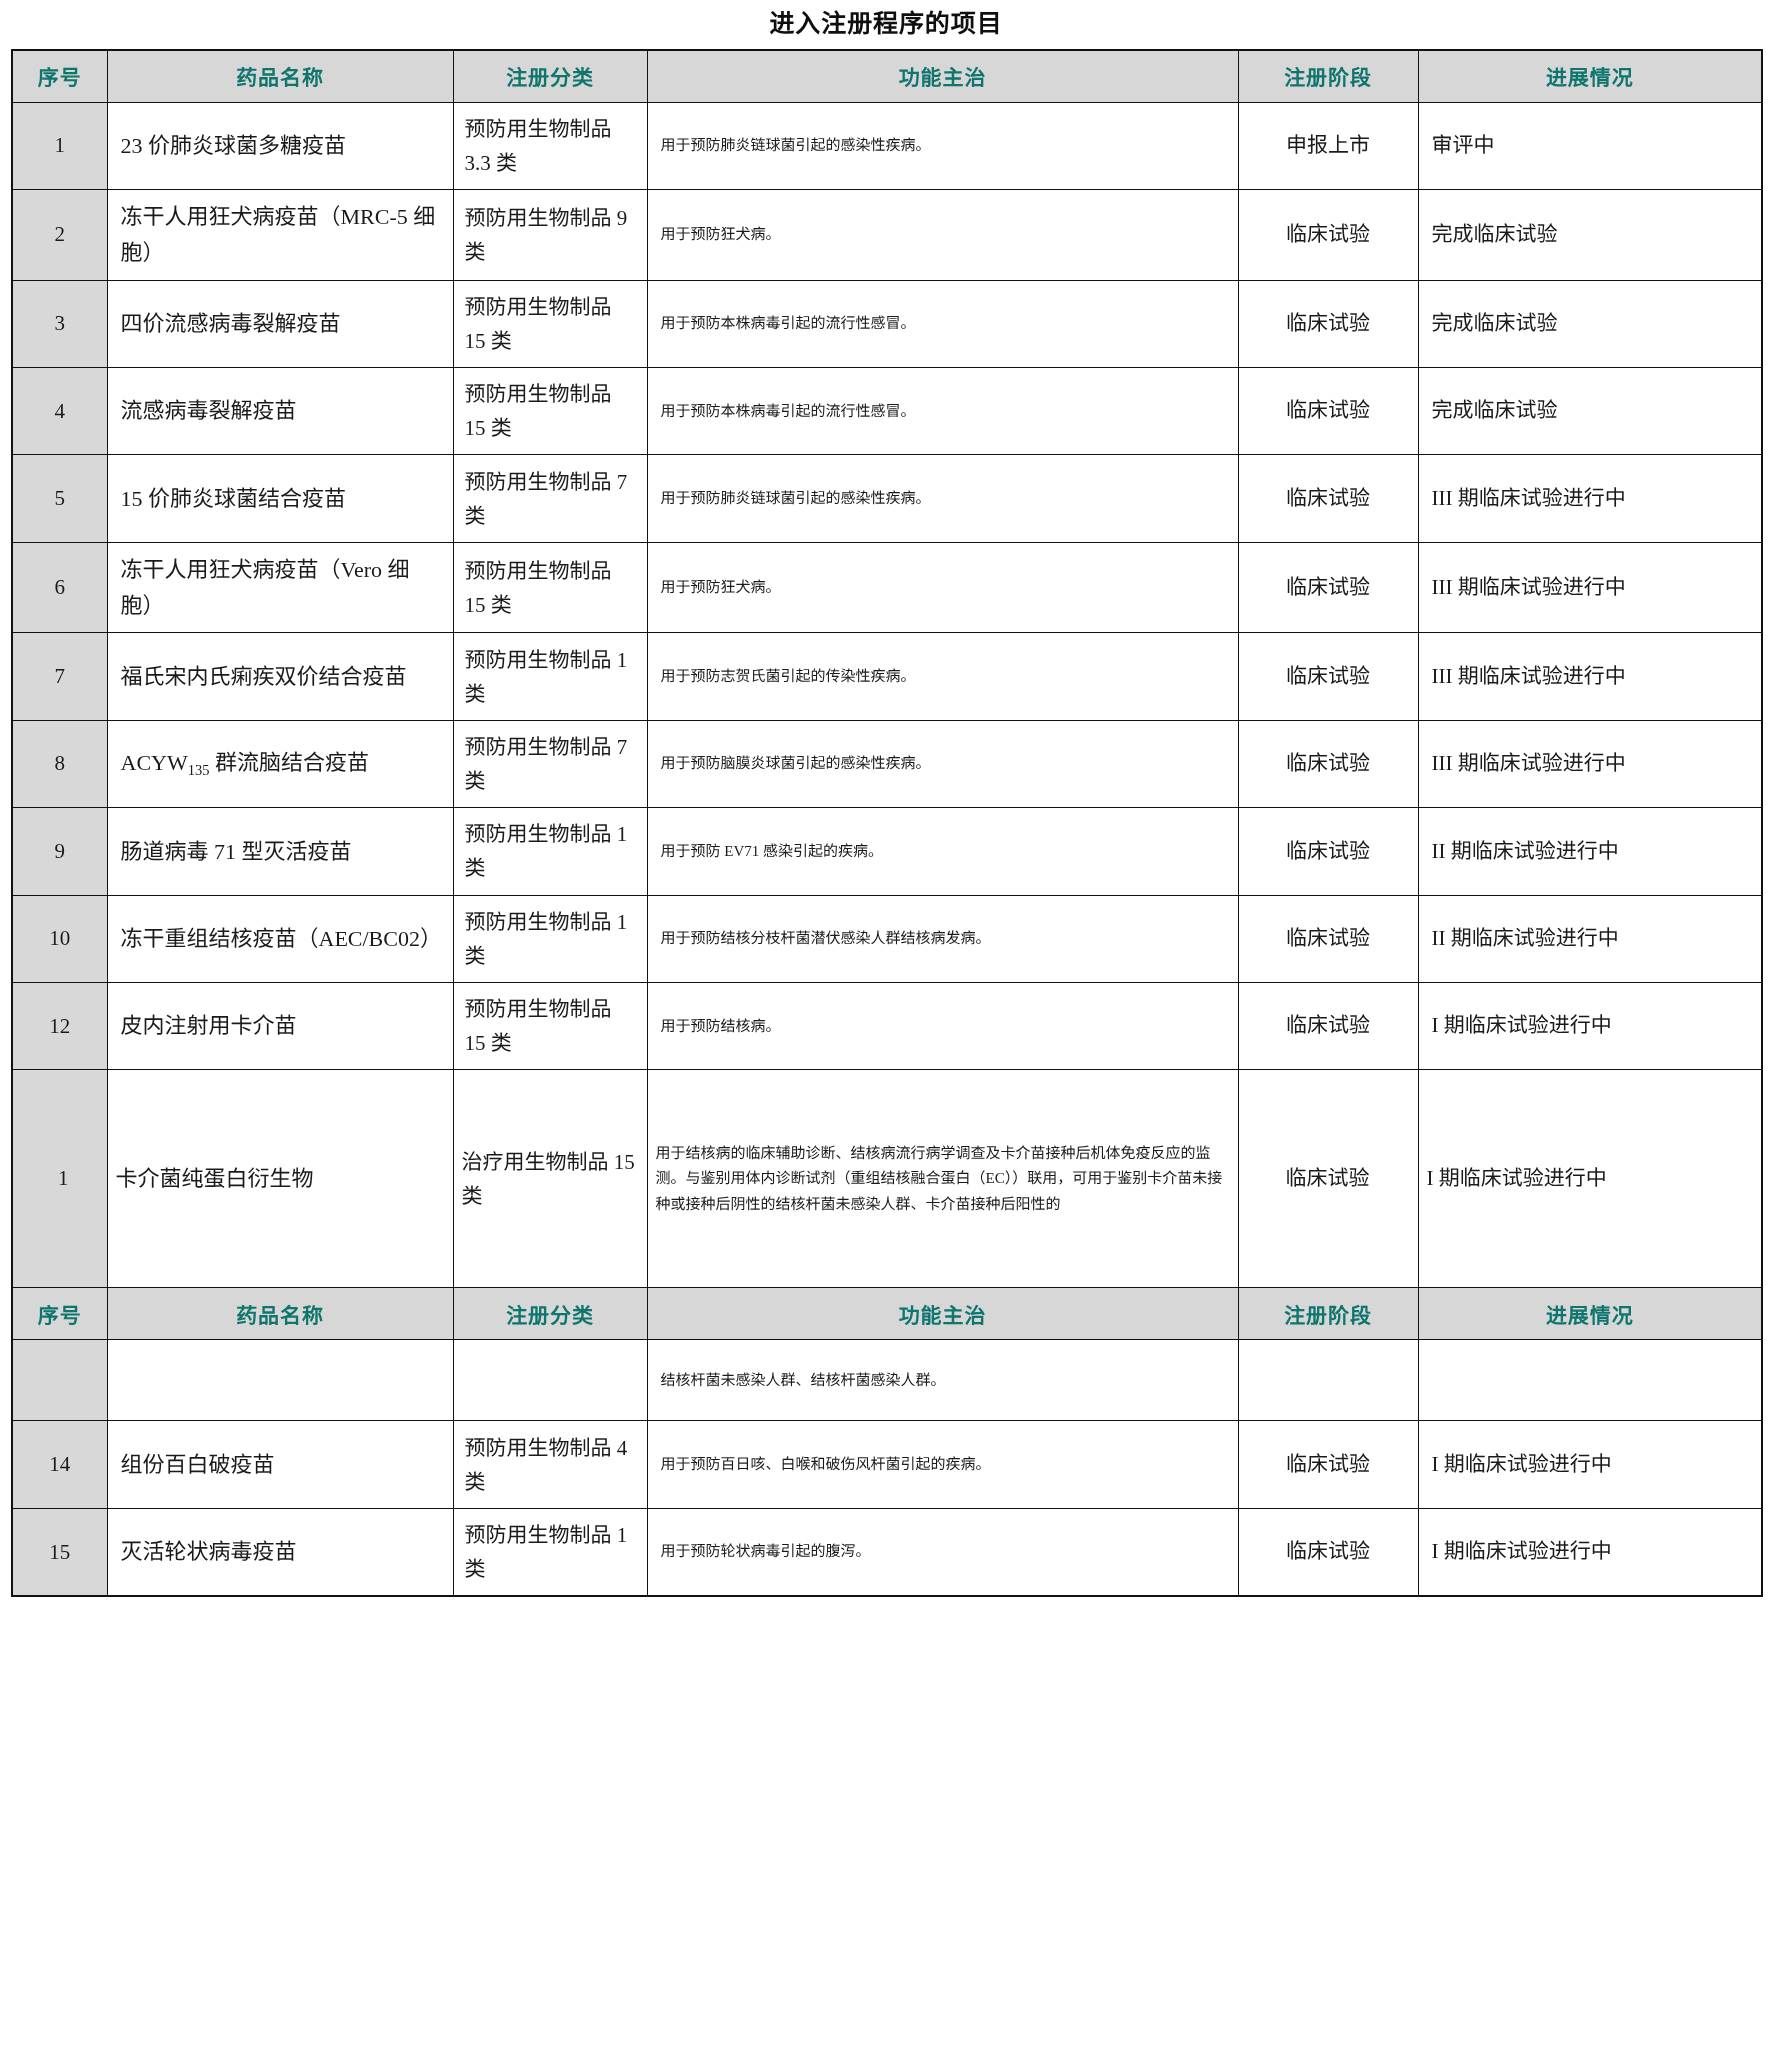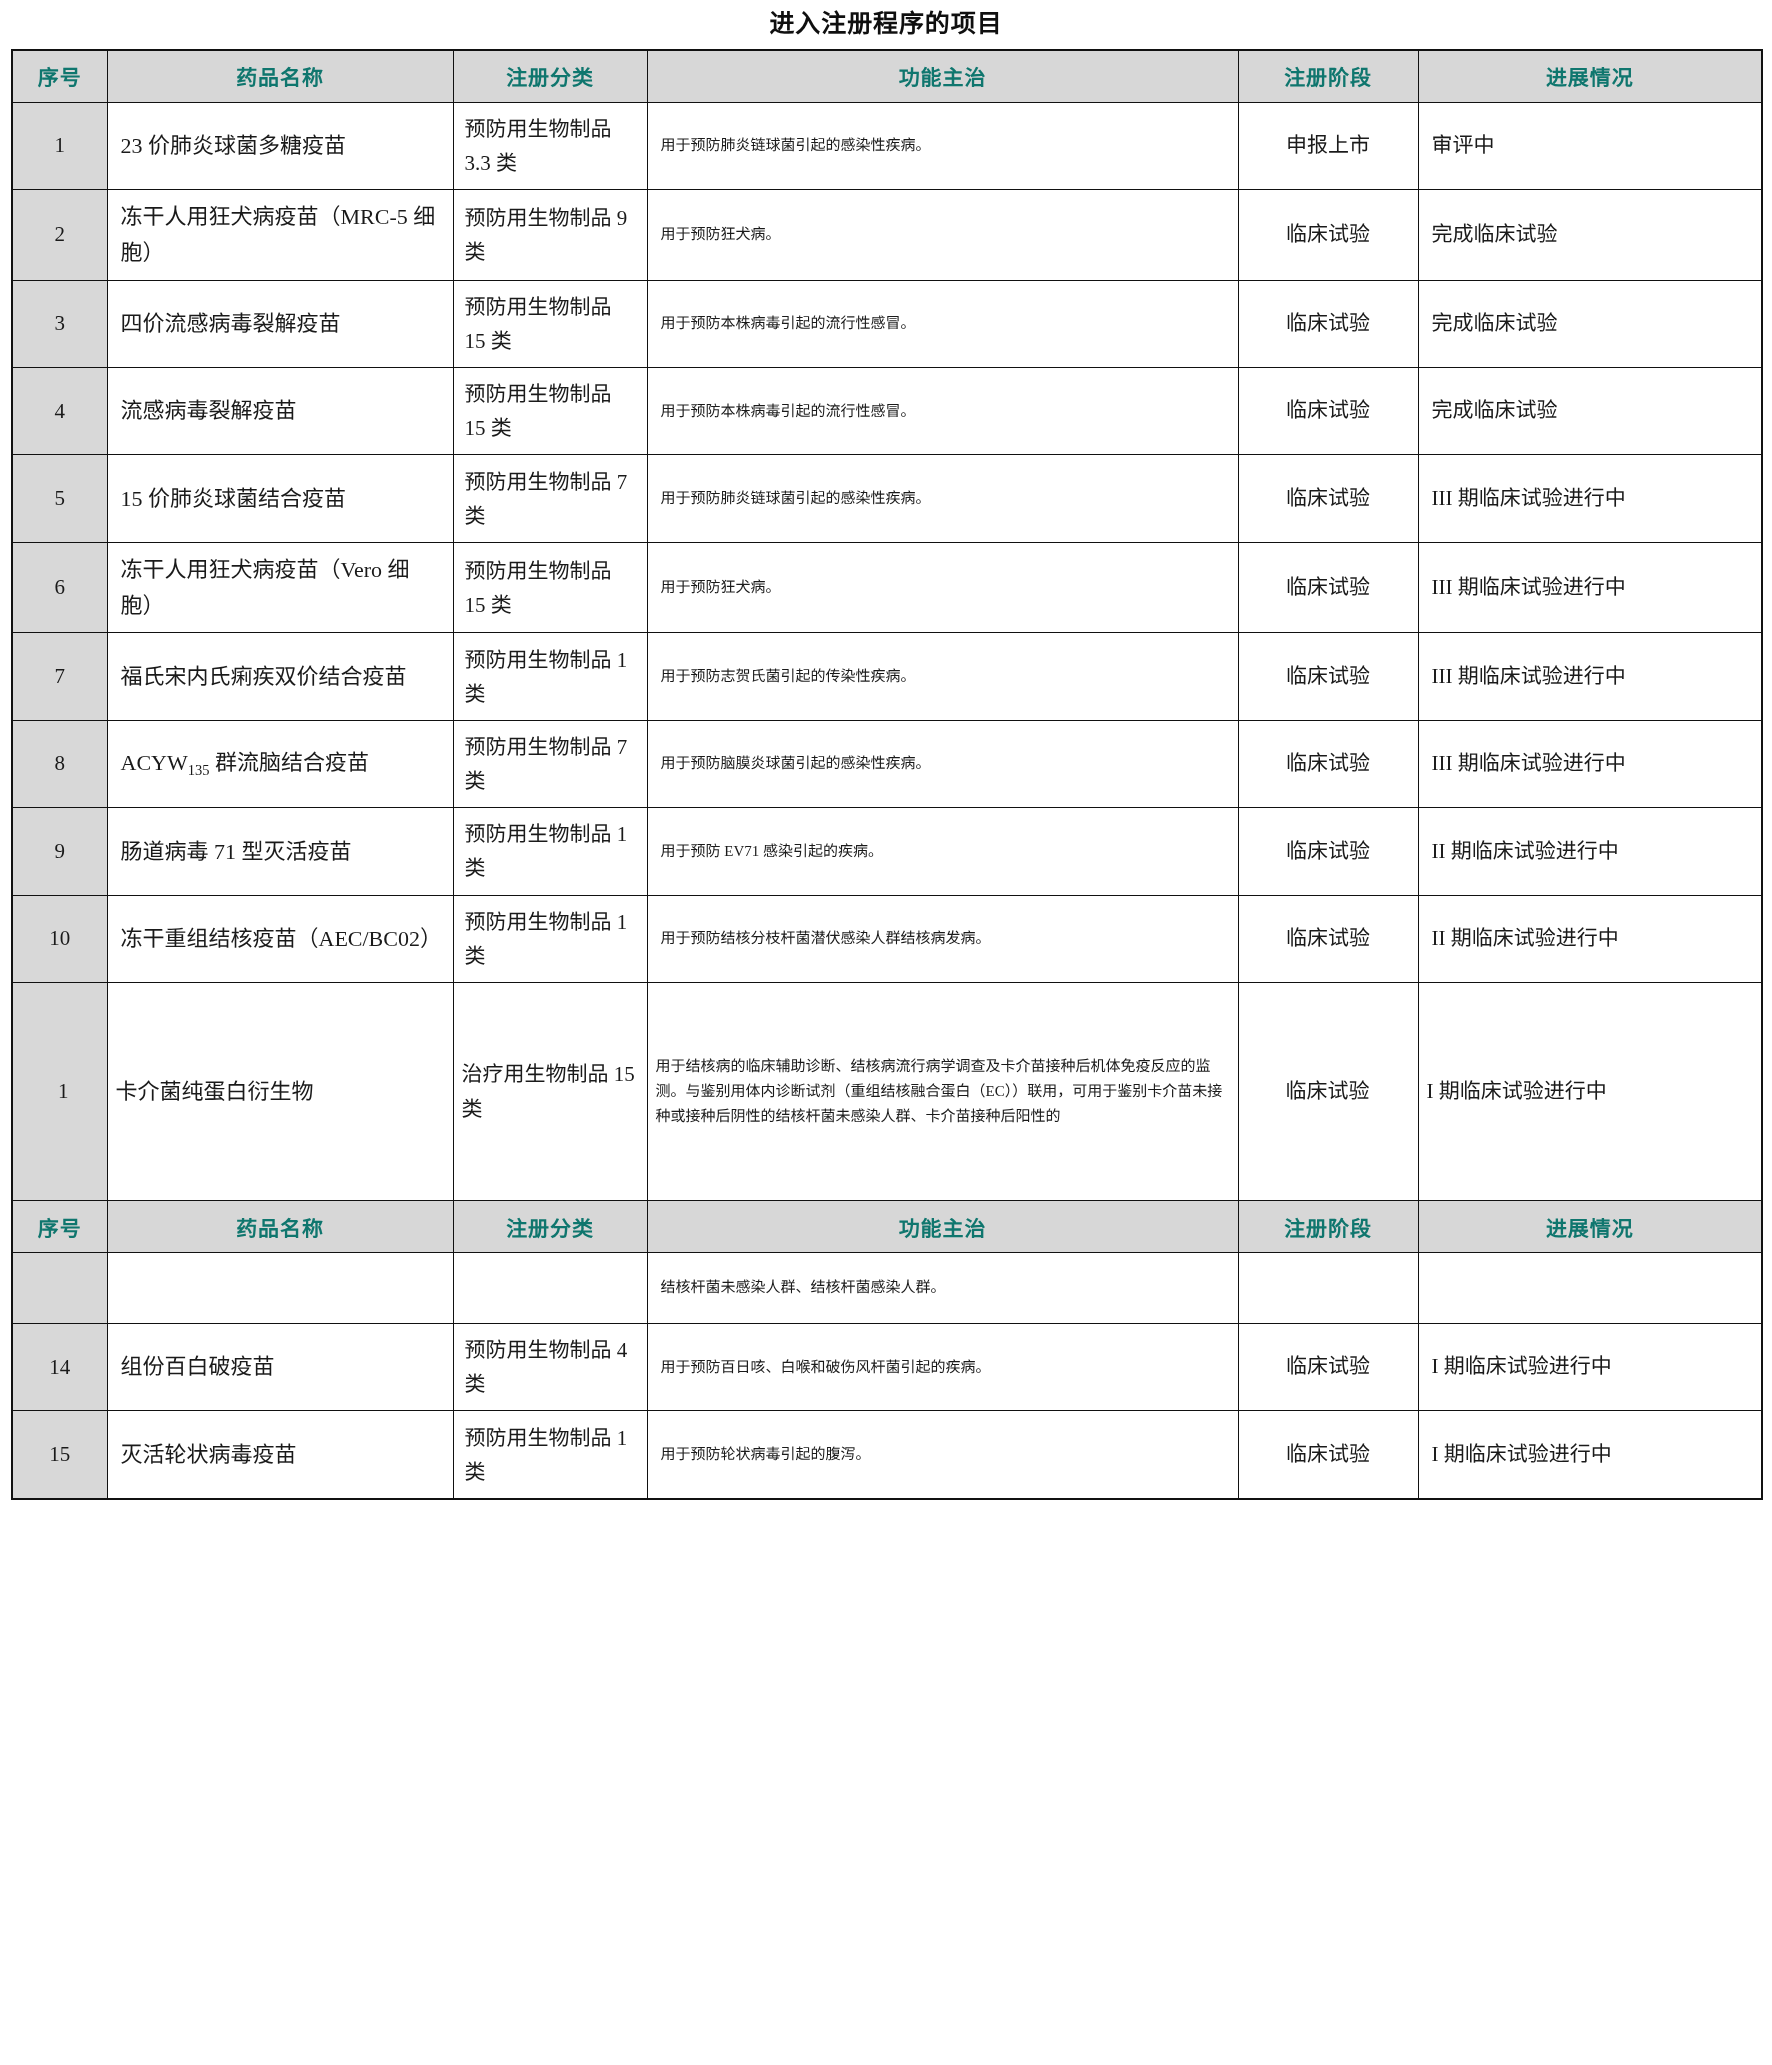--- a/index.html
+++ b/index.html
@@ -100,21 +100,21 @@
   td.cell-progress {
     padding: 7.4px 13px;
     font-size: 21px;
     text-align: left;
     line-height: 1.5;
     color: #1a1a1a;
     white-space: nowrap;
   }
   .row-std > td { height: 73px; }
   .row-13 > td { height: 218px; padding-left: 8px; }
-  .row-cont > td { height: 71px; }
+  .row-cont > td { height: 81px; }
   .sub { font-size: 0.66em; vertical-align: sub; letter-spacing: 0; }
   .empty-cell { background: #ffffff; }
   .empty-no { background: #d8d8d8; }
 </style>
 </head>
 <body>
 
 <div class="page">
 
   <div class="doc-title">进入注册程序的项目</div>
@@ -214,20 +214,28 @@
           <td class="cell-progress">II 期临床试验进行中</td>
         </tr>
         <tr class="row-std">
           <td class="cell-no">10</td>
           <td class="cell-name">冻干重组结核疫苗（AEC/BC02）</td>
           <td class="cell-class">预防用生物制品 1 类</td>
           <td class="cell-func">用于预防结核分枝杆菌潜伏感染人群结核病发病。</td>
           <td class="cell-stage">临床试验</td>
           <td class="cell-progress">II 期临床试验进行中</td>
         </tr>
+        <tr class="row-std">
+          <td class="cell-no">12</td>
+          <td class="cell-name">皮内注射用卡介苗</td>
+          <td class="cell-class">预防用生物制品 15 类</td>
+          <td class="cell-func">用于预防结核病。</td>
+          <td class="cell-stage">临床试验</td>
+          <td class="cell-progress">I 期临床试验进行中</td>
+        </tr>
         <tr class="row-std row-13">
           <td class="cell-no">1</td>
           <td class="cell-name">卡介菌纯蛋白衍生物</td>
           <td class="cell-class">治疗用生物制品 15 类</td>
           <td class="cell-func">用于结核病的临床辅助诊断、结核病流行病学调查及卡介苗接种后机体免疫反应的监测。与鉴别用体内诊断试剂（重组结核融合蛋白（EC））联用，可用于鉴别卡介苗未接种或接种后阴性的结核杆菌未感染人群、卡介苗接种后阳性的</td>
           <td class="cell-stage">临床试验</td>
           <td class="cell-progress">I 期临床试验进行中</td>
         </tr>
         <tr class="hdr-row">
           <td>序号</td>

